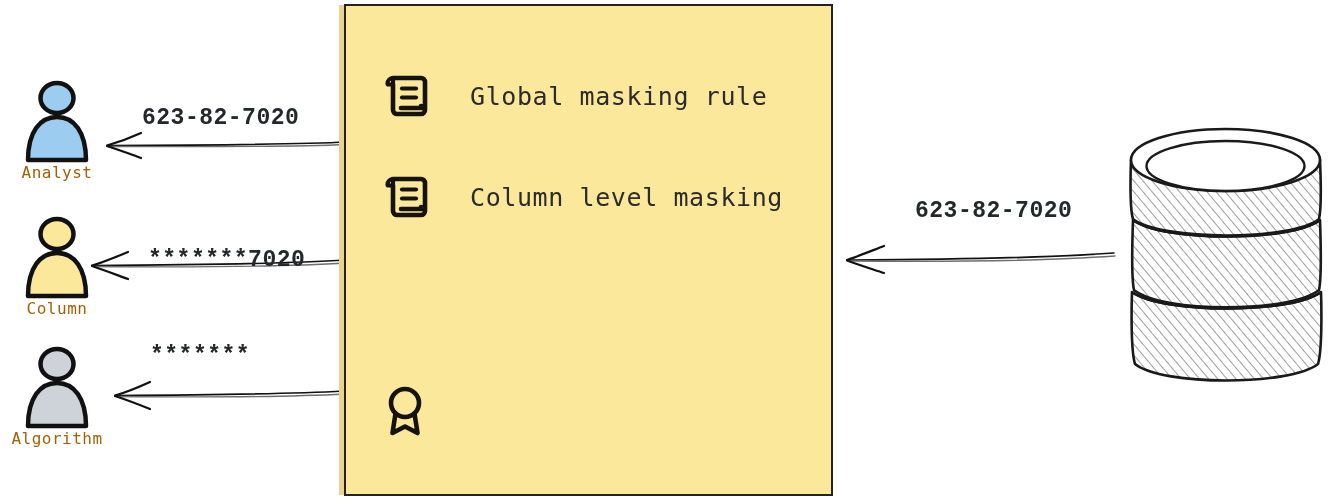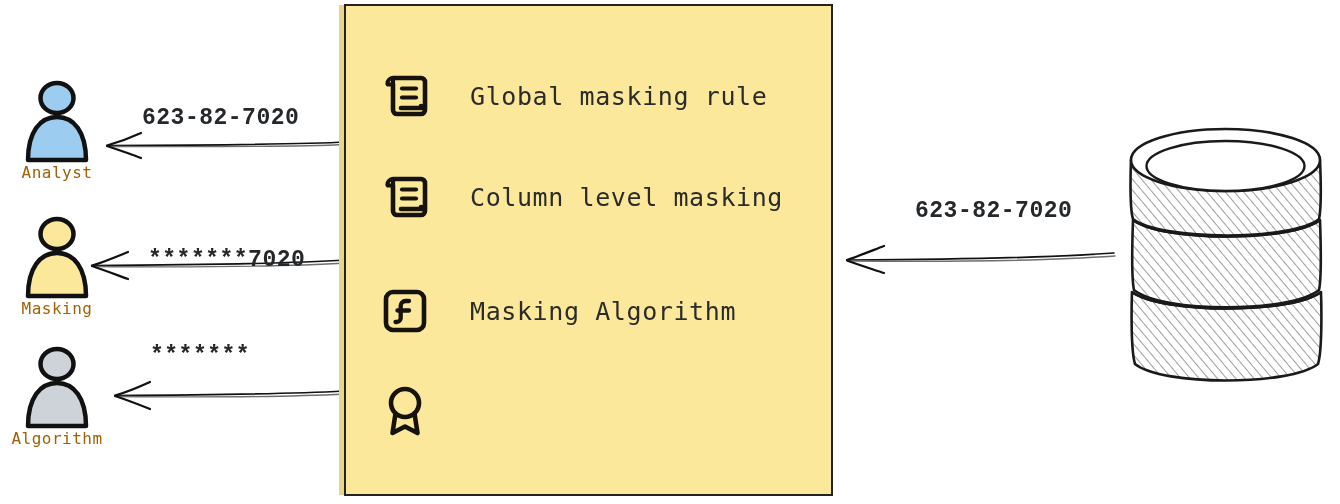--- a/index.html
+++ b/index.html
@@ -123,21 +123,21 @@
     <div class="role">Analyst</div>
   </div>
 
   <div class="person" style="left:2px; top:216px;">
     <div class="figure">
       <svg viewBox="0 0 72 82">
         <ellipse cx="36" cy="18" rx="16.5" ry="15" fill="#FBE89A" stroke="#111111" stroke-width="4.5" stroke-linejoin="round"></ellipse>
         <path d="M7 80 C7 52 19 37 36 37 C53 37 65 52 65 80 Z" fill="#FBE89A" stroke="#111111" stroke-width="4.5" stroke-linejoin="round" stroke-linecap="round"></path>
       </svg>
     </div>
-    <div class="role">Masking</div>
+    <div class="role">Column</div>
   </div>
 
   <div class="person" style="left:2px; top:346px;">
     <div class="figure">
       <svg viewBox="0 0 72 82">
         <ellipse cx="36" cy="18" rx="16.5" ry="15" fill="#CDD3D9" stroke="#111111" stroke-width="4.5" stroke-linejoin="round"></ellipse>
         <path d="M7 80 C7 52 19 37 36 37 C53 37 65 52 65 80 Z" fill="#CDD3D9" stroke="#111111" stroke-width="4.5" stroke-linejoin="round" stroke-linecap="round"></path>
       </svg>
     </div>
     <div class="role">Algorithm</div>
@@ -194,30 +194,20 @@
           <path d="M14 8 H42 a4 4 0 0 1 4 4 v26 H22" fill="none" stroke="#16120d" stroke-width="4.6" stroke-linejoin="round" stroke-linecap="round"></path>
           <path d="M14 8 a5.5 5.5 0 0 0 -5.5 5.5 v0 a1 1 0 0 0 1 1 H14 Z" fill="none" stroke="#16120d" stroke-width="4.2" stroke-linejoin="round"></path>
           <path d="M14 14.5 V40 a4 4 0 0 0 4 4 h24 a4 4 0 0 0 0 -8" fill="none" stroke="#16120d" stroke-width="4.6" stroke-linejoin="round" stroke-linecap="round"></path>
           <line x1="23" y1="18.5" x2="37" y2="18.5" stroke="#16120d" stroke-width="4.2" stroke-linecap="round"></line>
           <line x1="23" y1="27.5" x2="37" y2="27.5" stroke="#16120d" stroke-width="4.2" stroke-linecap="round"></line>
         </svg>
       </span>
       <span class="p-label">Column level masking</span>
     </div>
 
-    <div class="policy-row" style="top:272px;">
-      <span class="p-icon">
-        <svg width="52" height="52" viewBox="0 0 52 52">
-          <rect x="7" y="7" width="38" height="38" rx="7" ry="7" fill="none" stroke="#16120d" stroke-width="4.6"></rect>
-          <path d="M30 16 h-3.5 a4.8 4.8 0 0 0 -4.8 4.8 V33 a4 4 0 0 1 -4 4 h-1.2" fill="none" stroke="#16120d" stroke-width="4.3" stroke-linecap="round" stroke-linejoin="round"></path>
-          <line x1="18.5" y1="25.5" x2="30" y2="25.5" stroke="#16120d" stroke-width="4.3" stroke-linecap="round"></line>
-        </svg>
-      </span>
-      <span class="p-label">Masking Algorithm</span>
-    </div>
 
     <div class="policy-row" style="top:371px;">
       <span class="p-icon">
         <svg width="52" height="54" viewBox="0 0 52 54">
           <circle cx="26" cy="20" r="14" fill="none" stroke="#16120d" stroke-width="4.6"></circle>
           <path d="M16.5 30.5 L13.5 50 L26 43.5 L38.5 50 L35.5 30.5" fill="none" stroke="#16120d" stroke-width="4.6" stroke-linejoin="round" stroke-linecap="round"></path>
         </svg>
       </span>
     </div>
 

